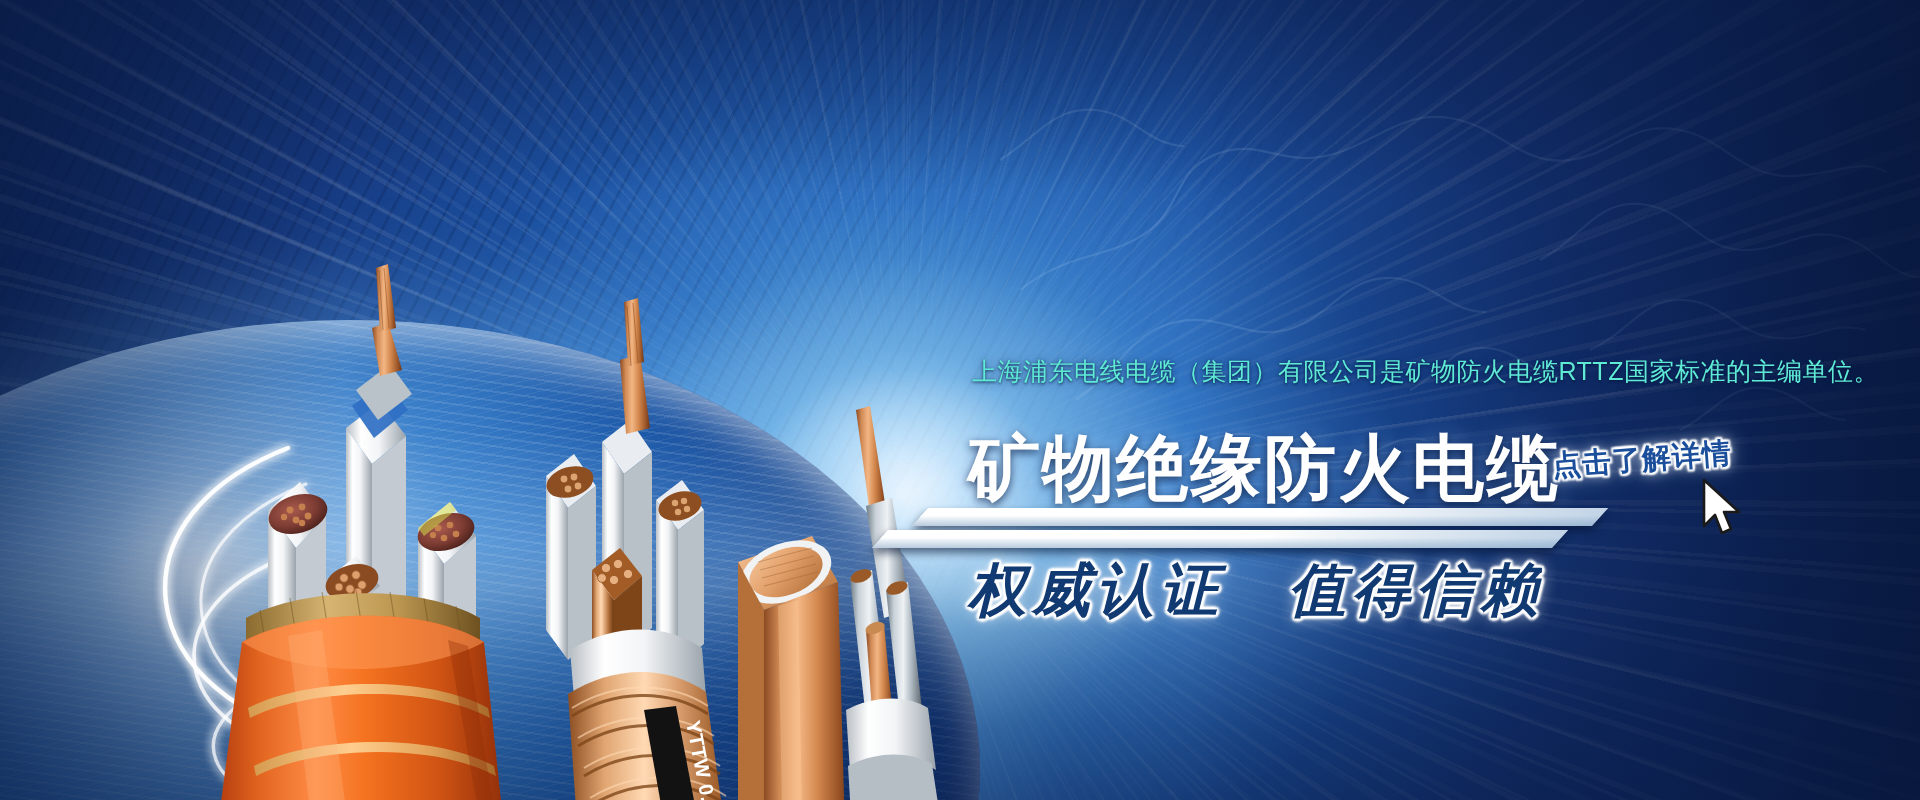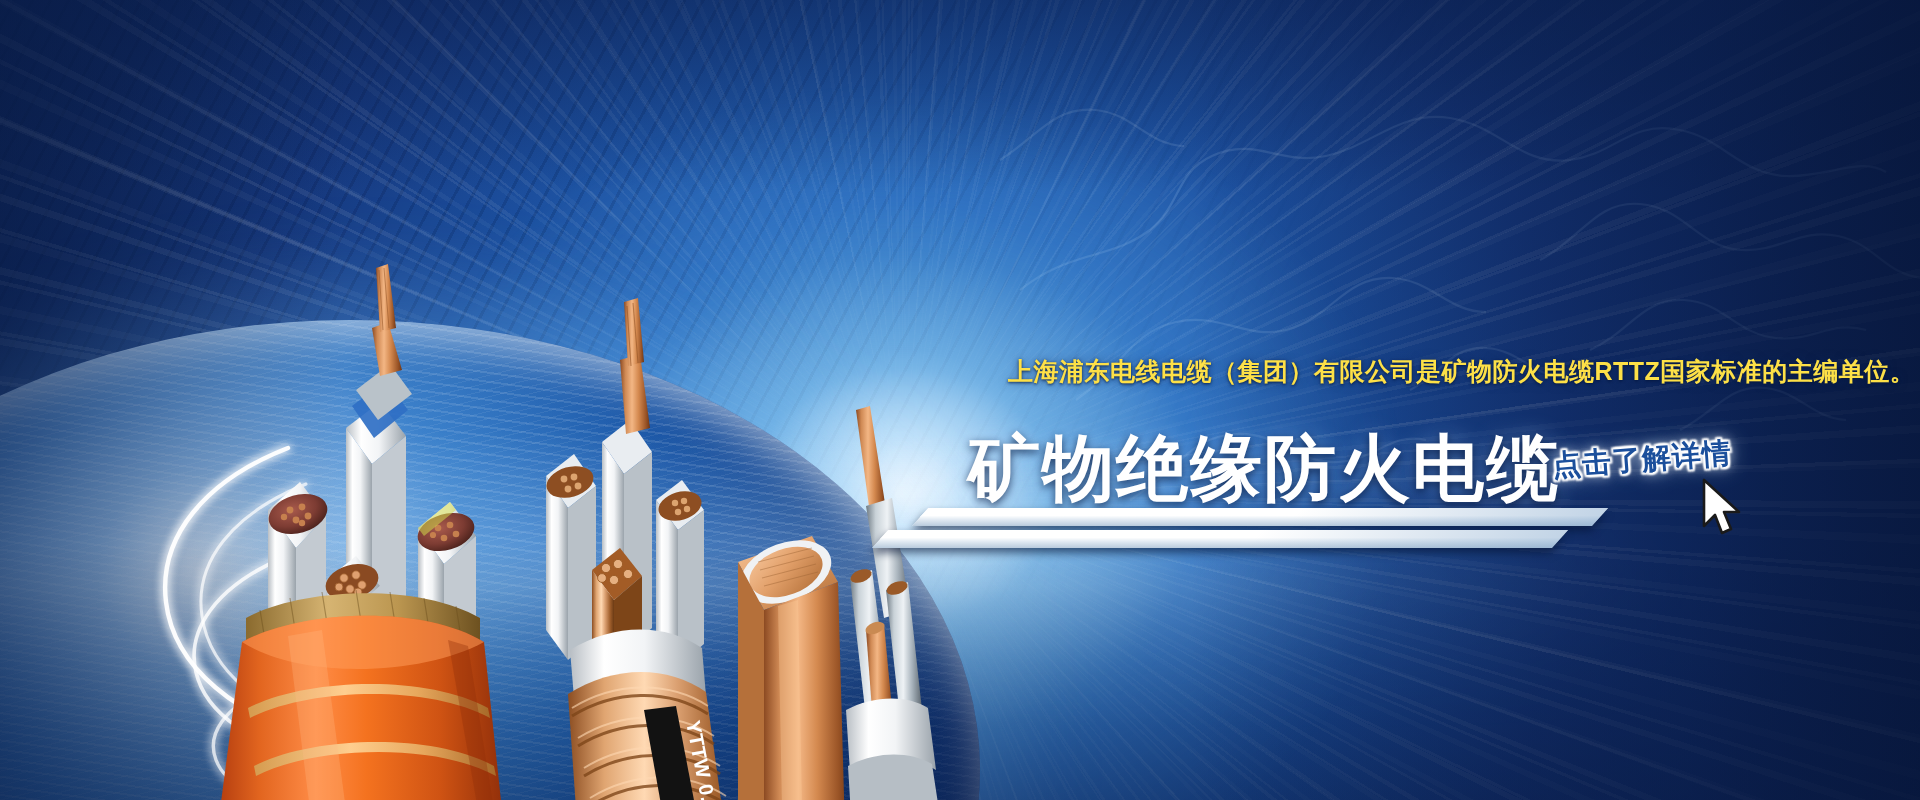--- a/index.html
+++ b/index.html
@@ -111,24 +111,23 @@
 
   
   .cables{position:absolute;left:150px;top:210px;width:800px;height:600px;}
   .cables svg{width:100%;height:100%;display:block;overflow:visible;}
 
   
   .copy{position:absolute;left:0;top:0;width:1920px;height:800px;pointer-events:none;}
 
   .subtitle{
     position:absolute;left:972px;top:355px;
-    font-size:25px;font-weight:bold;color:#fde047;
+    font-size:25px;font-weight:normal;color:#5eead4;
     letter-spacing:.5px;white-space:nowrap;
     text-shadow:0 1px 3px rgba(4,20,58,.85), 0 0 10px rgba(10,40,100,.6);
-    margin-left:36px;
   }
 
   .headline{
     position:absolute;left:968px;top:384px;
     font-size:72px;font-weight:bold;color:#ffffff;
     letter-spacing:2px;white-space:nowrap;line-height:1;
     text-shadow:0 3px 9px rgba(4,20,58,.75), 0 0 22px rgba(150,200,255,.45);
   }
 
   .cta{
@@ -506,20 +505,21 @@
 
     <div class="subtitle">上海浦东电线电缆（集团）有限公司是矿物防火电缆RTTZ国家标准的主编单位。</div>
 
     <h1 class="headline">矿物绝缘防火电缆</h1>
 
     <div class="bar bar-top"></div>
     <div class="bar bar-bottom"></div>
 
     <a class="cta">点击了解详情</a>
 
+    <div class="tagline">权威认证　值得信赖</div>
 
     <div class="cursor">
       <svg viewBox="0 0 46 60">
         <path d="M4 2 L4 48 L15 37 L22 55 L31 51 L24 34 L39 34 Z" fill="#ffffff" stroke="#1a1a1a" stroke-width="2.6" stroke-linejoin="round"></path>
       </svg>
     </div>
   </div>
 
 </div>
 

